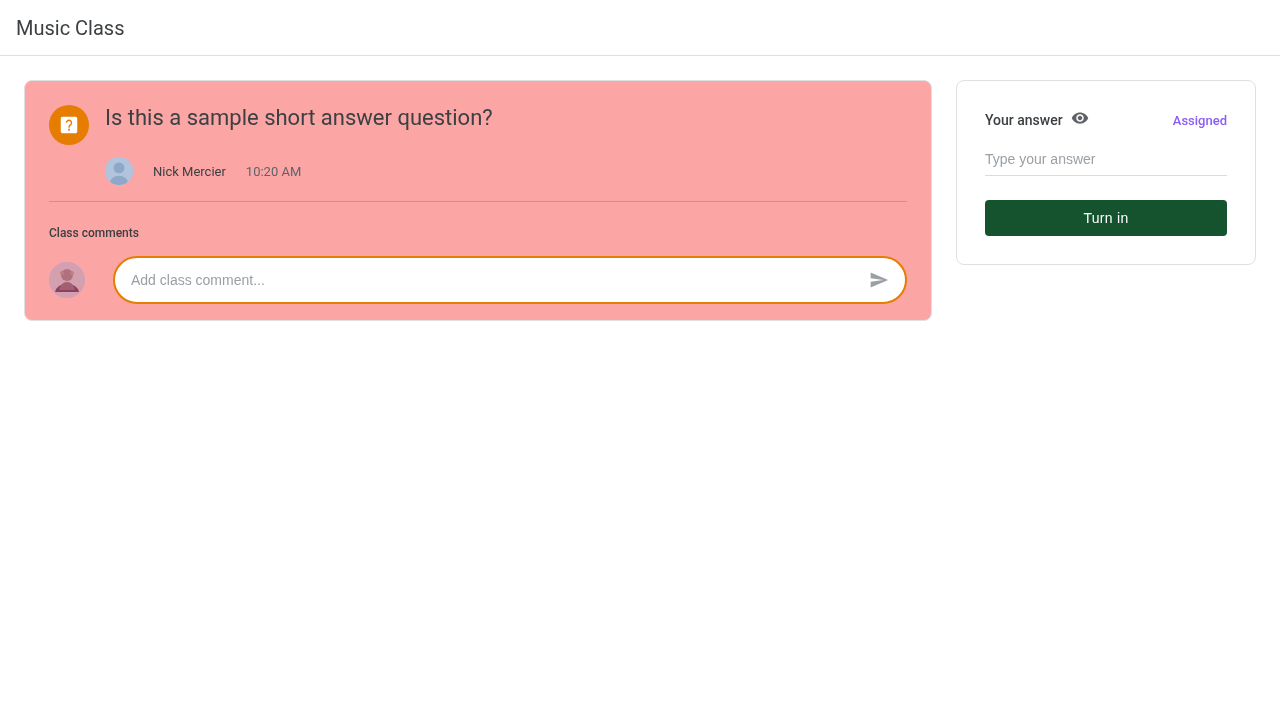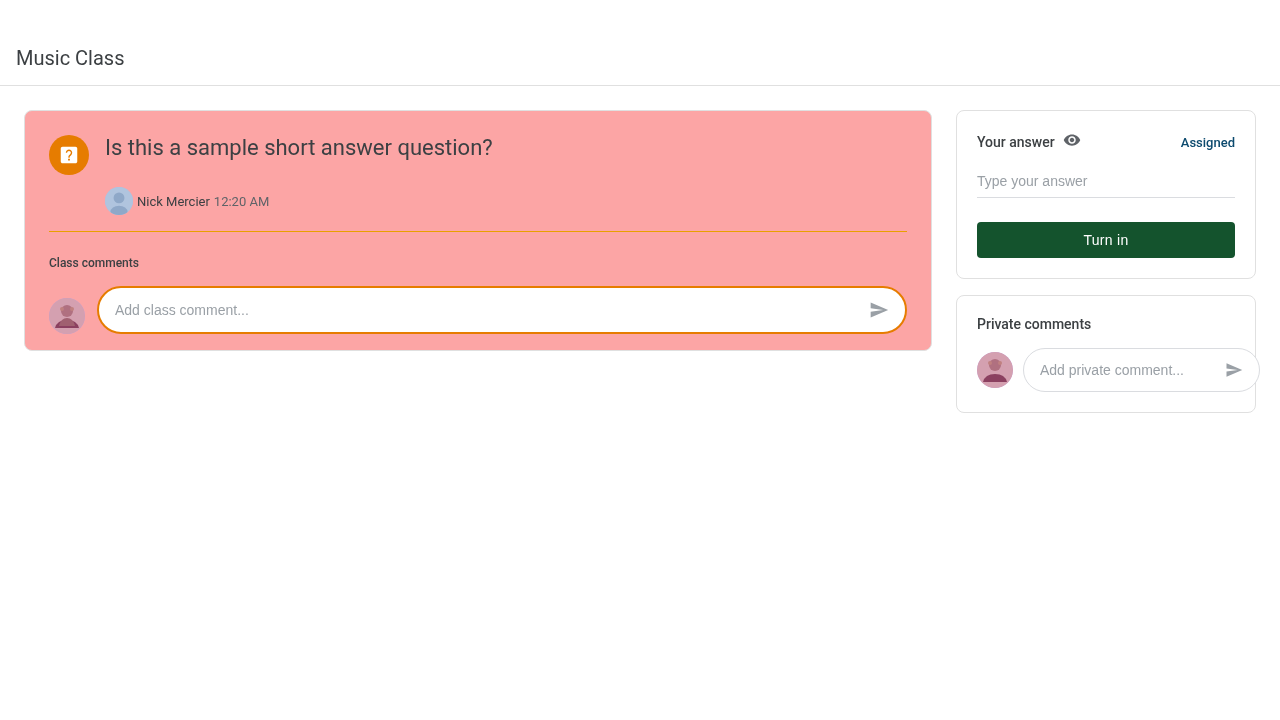--- a/index.html
+++ b/index.html
@@ -9,21 +9,20 @@
       color: #3c4043;
       font-size: 14px;
     }
     .top-bar {
       height: 56px;
       background: #fff;
       border-bottom: 1px solid #e0e0e0;
       display: flex;
       align-items: center;
       padding: 0 16px;
-      margin-top: 30px;
     }
     .top-bar-title {
       font-size: 20px;
       color: #3c4043;
       font-weight: 400;
     }
     .main-layout {
       display: flex;
       padding: 24px 24px 24px 24px;
       gap: 24px;
@@ -76,21 +75,21 @@
       align-items: center;
       justify-content: center;
       border-radius: 50%;
       cursor: pointer;
       color: #5f6368;
       font-size: 20px;
     }
     .author-row {
       display: flex;
       align-items: center;
-      gap: 4px;
+      gap: 20px;
       padding-left: 56px;
       margin-bottom: 16px;
     }
     .author-avatar {
       width: 28px;
       height: 28px;
       border-radius: 50%;
       background: #a8c0e8;
       overflow: hidden;
       display: flex;
@@ -114,22 +113,22 @@
       padding-left: 0;
     }
     .class-comments-title {
       font-size: 12px;
       font-weight: 500;
       color: #3c4043;
       margin-bottom: 16px;
     }
     .comment-input-row {
       display: flex;
-      align-items: flex-end;
-      gap: 12px;
+      align-items: center;
+      gap: 28px;
     }
     .comment-avatar {
       width: 36px;
       height: 36px;
       border-radius: 50%;
       background: #c8a0d0;
       overflow: hidden;
       display: flex;
       align-items: center;
       justify-content: center;
@@ -170,21 +169,21 @@
       width: 300px;
       flex-shrink: 0;
       display: flex;
       flex-direction: column;
       gap: 16px;
     }
     .answer-card {
       background: #fff;
       border: 1px solid #e0e0e0;
       border-radius: 8px;
-      padding: 20px;
+      padding: 28px;
     }
     .answer-card-header {
       display: flex;
       align-items: center;
       justify-content: space-between;
       margin-bottom: 12px;
     }
     .your-answer-label {
       font-size: 14px;
       font-weight: 500;
@@ -192,21 +191,21 @@
       display: flex;
       align-items: center;
       gap: 8px;
     }
     .eye-icon {
       color: #5f6368;
       font-size: 16px;
     }
     .assigned-badge {
       font-size: 13px;
-      color: #0c4a6e;
+      color: #8b5cf6;
       font-weight: 500;
     }
     .answer-input {
       width: 100%;
       border: none;
       border-bottom: 1px solid #dadce0;
       outline: none;
       font-size: 14px;
       color: #3c4043;
       padding: 8px 0;
@@ -315,21 +314,21 @@
 
       <div class="author-row">
         <div class="author-avatar">
           <svg class="avatar-img" viewBox="0 0 36 36" xmlns="http://www.w3.org/2000/svg">
             <circle cx="18" cy="18" r="18" fill="#b0c4de"></circle>
             <circle cx="18" cy="14" r="7" fill="#8fa8c8"></circle>
             <ellipse cx="18" cy="32" rx="11" ry="8" fill="#8fa8c8"></ellipse>
           </svg>
         </div>
         <span class="author-name">Nick Mercier</span>
-        <span class="author-time">12:20 AM</span>
+        <span class="author-time">10:20 AM</span>
       </div>
 
       <div class="divider"></div>
 
       <div class="class-comments-section">
         <div class="class-comments-title">Class comments</div>
         <div class="comment-input-row">
           <div class="comment-avatar">
             <svg class="avatar-img" viewBox="0 0 36 36" xmlns="http://www.w3.org/2000/svg">
               <circle cx="18" cy="18" r="18" fill="#d4a0b0"></circle>
@@ -364,36 +363,14 @@
               <path d="M12 4.5C7 4.5 2.73 7.61 1 12c1.73 4.39 6 7.5 11 7.5s9.27-3.11 11-7.5c-1.73-4.39-6-7.5-11-7.5zm0 12.5c-2.76 0-5-2.24-5-5s2.24-5 5-5 5 2.24 5 5-2.24 5-5 5zm0-8c-1.66 0-3 1.34-3 3s1.34 3 3 3 3-1.34 3-3-1.34-3-3-3z"></path>
             </svg>
           </span>
         </div>
         <span class="assigned-badge">Assigned</span>
       </div>
       <input type="text" class="answer-input" placeholder="Type your answer" style="">
       <button class="turn-in-btn">Turn in</button>
     </div>
 
-    <div class="private-comments-card">
-      <div class="private-comments-title">Private comments</div>
-      <div class="private-comment-row">
-        <div class="private-avatar">
-          <svg class="avatar-img" viewBox="0 0 36 36" xmlns="http://www.w3.org/2000/svg">
-            <circle cx="18" cy="18" r="18" fill="#d4a0b0"></circle>
-            <circle cx="18" cy="13" r="6" fill="#b07080"></circle>
-            <path d="M6 30 Q8 22 18 22 Q28 22 30 30 Z" fill="#8b4060"></path>
-            <circle cx="13" cy="11" r="2" fill="#c08080"></circle>
-            <circle cx="23" cy="11" r="2" fill="#c08080"></circle>
-          </svg>
-        </div>
-        <div class="private-input-wrapper">
-          <input type="text" placeholder="Add private comment..." style="">
-          <button class="private-send-btn">
-            <svg width="18" height="18" viewBox="0 0 24 24" fill="currentColor">
-              <path d="M2.01 21L23 12 2.01 3 2 10l15 2-15 2z"></path>
-            </svg>
-          </button>
-        </div>
-      </div>
-    </div>
   </div>
 </div>
 
 </body></html>

